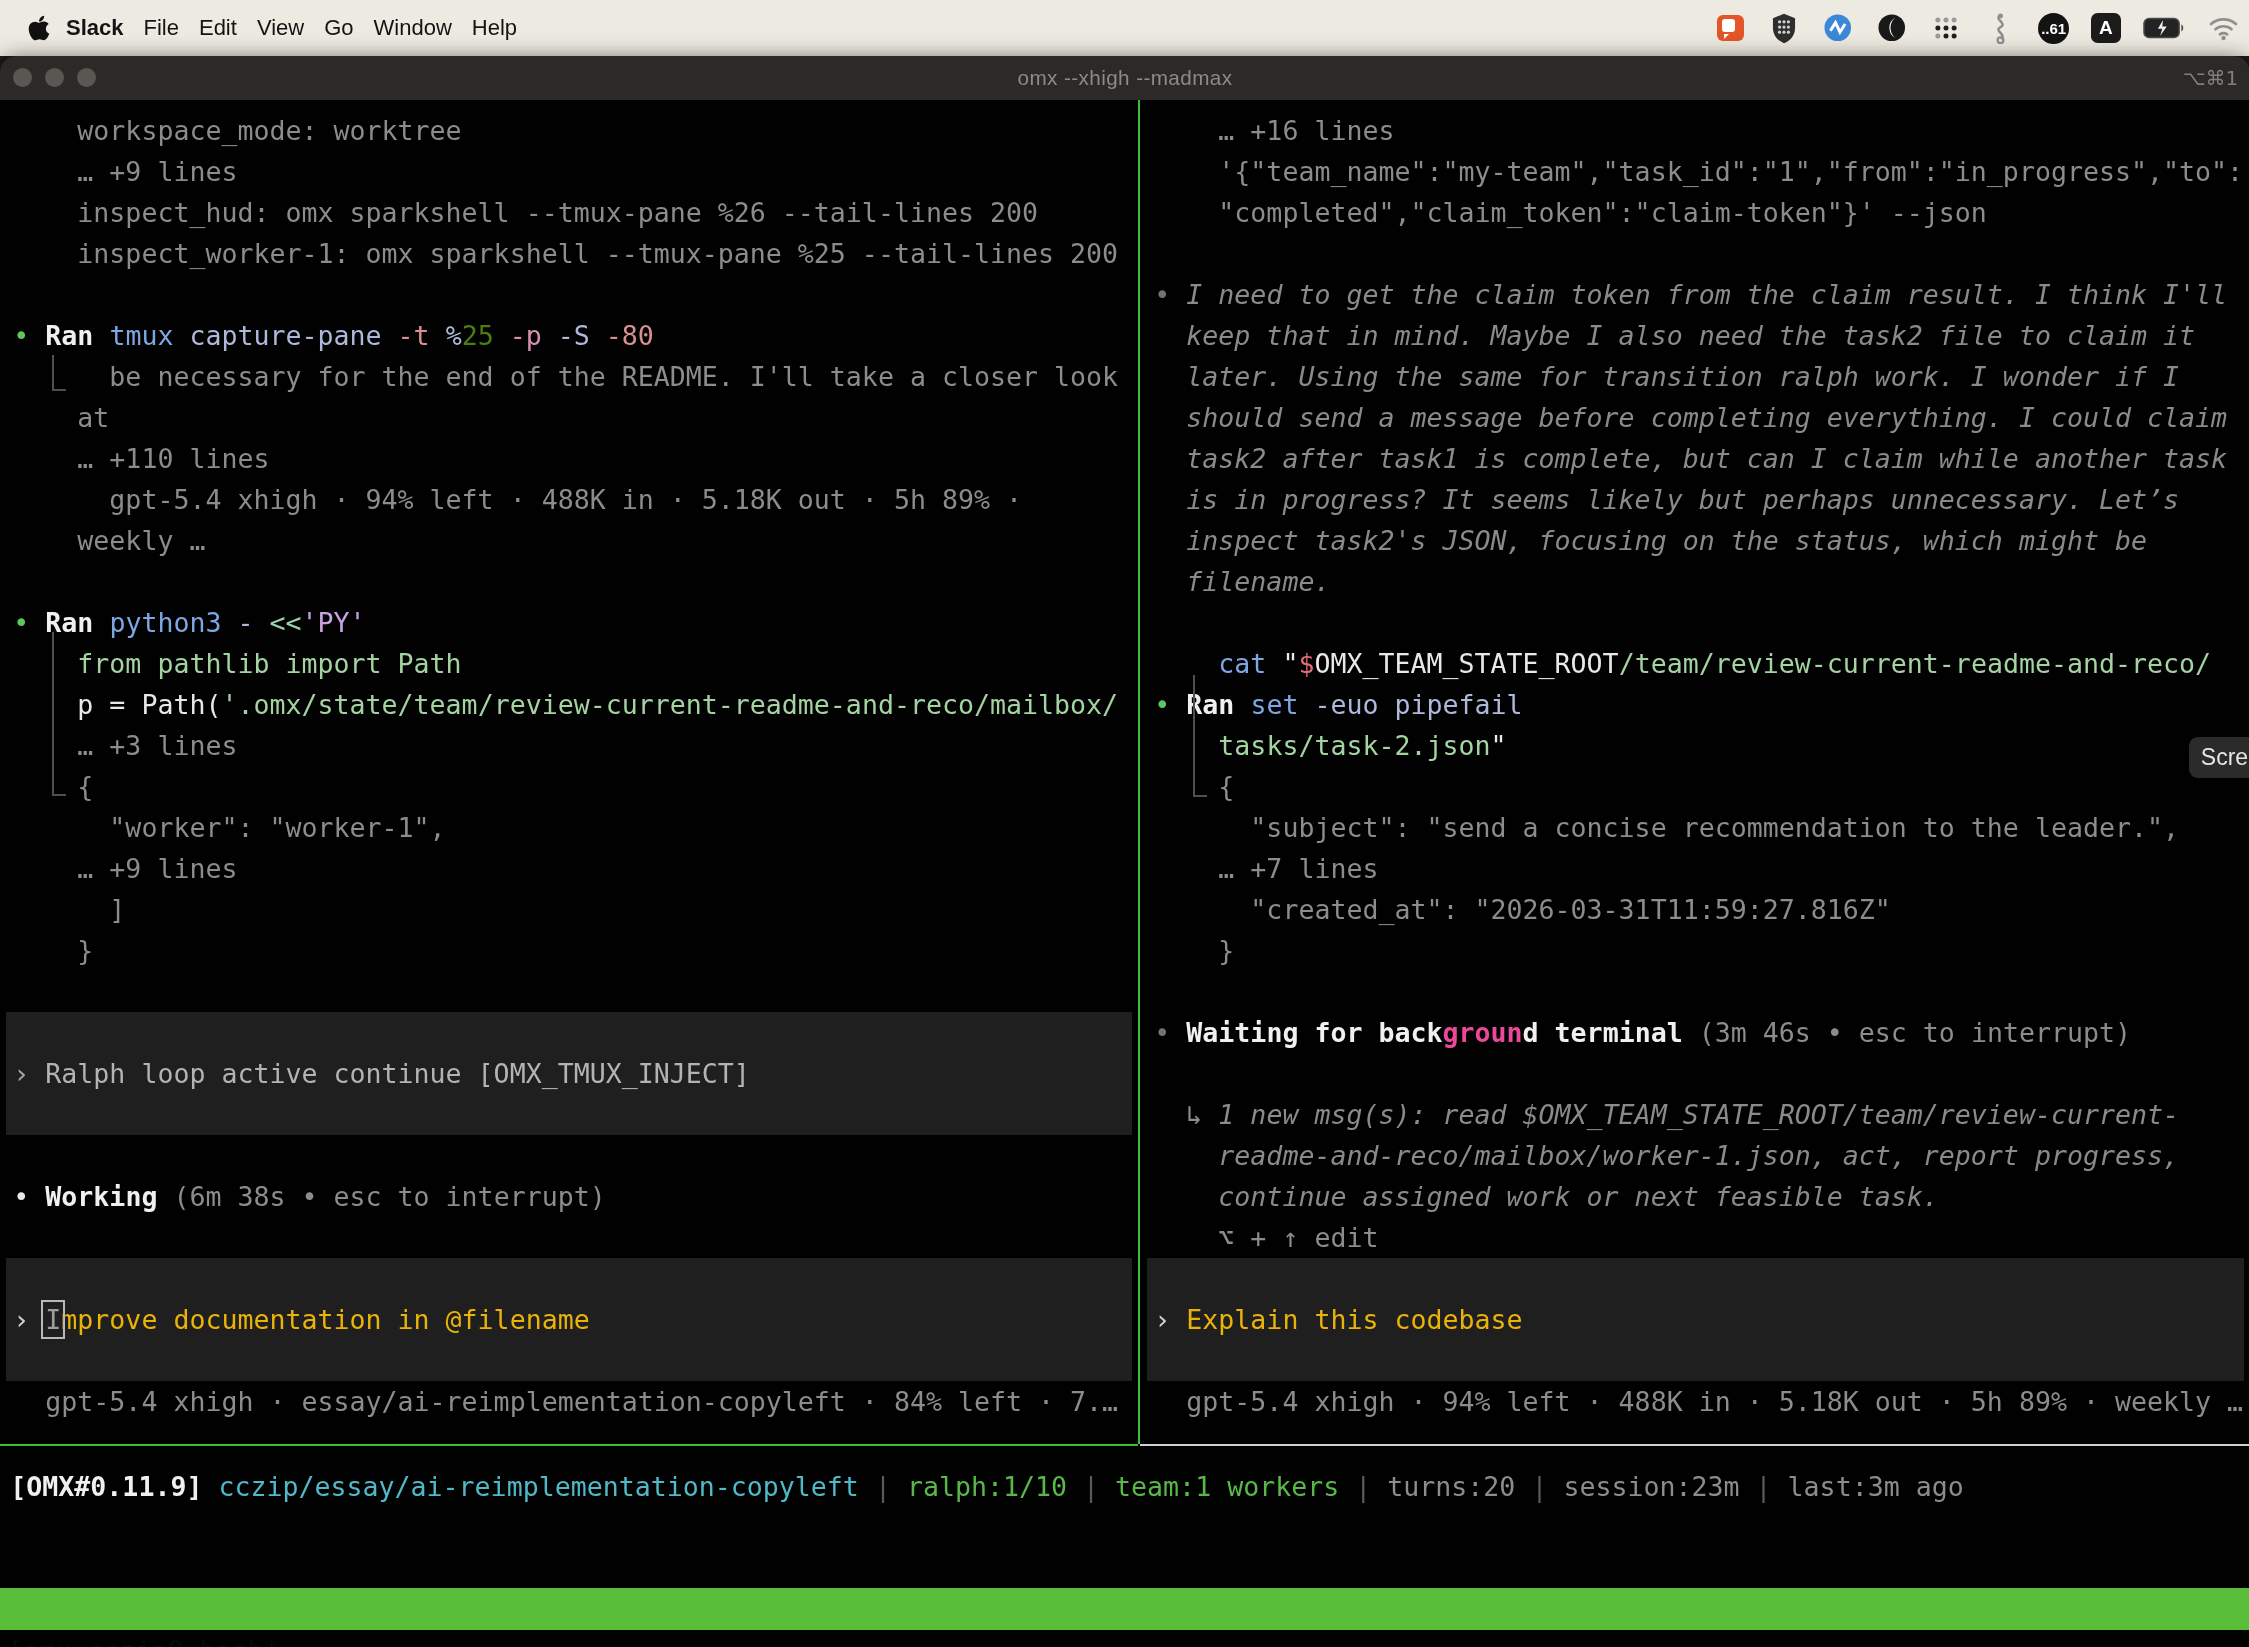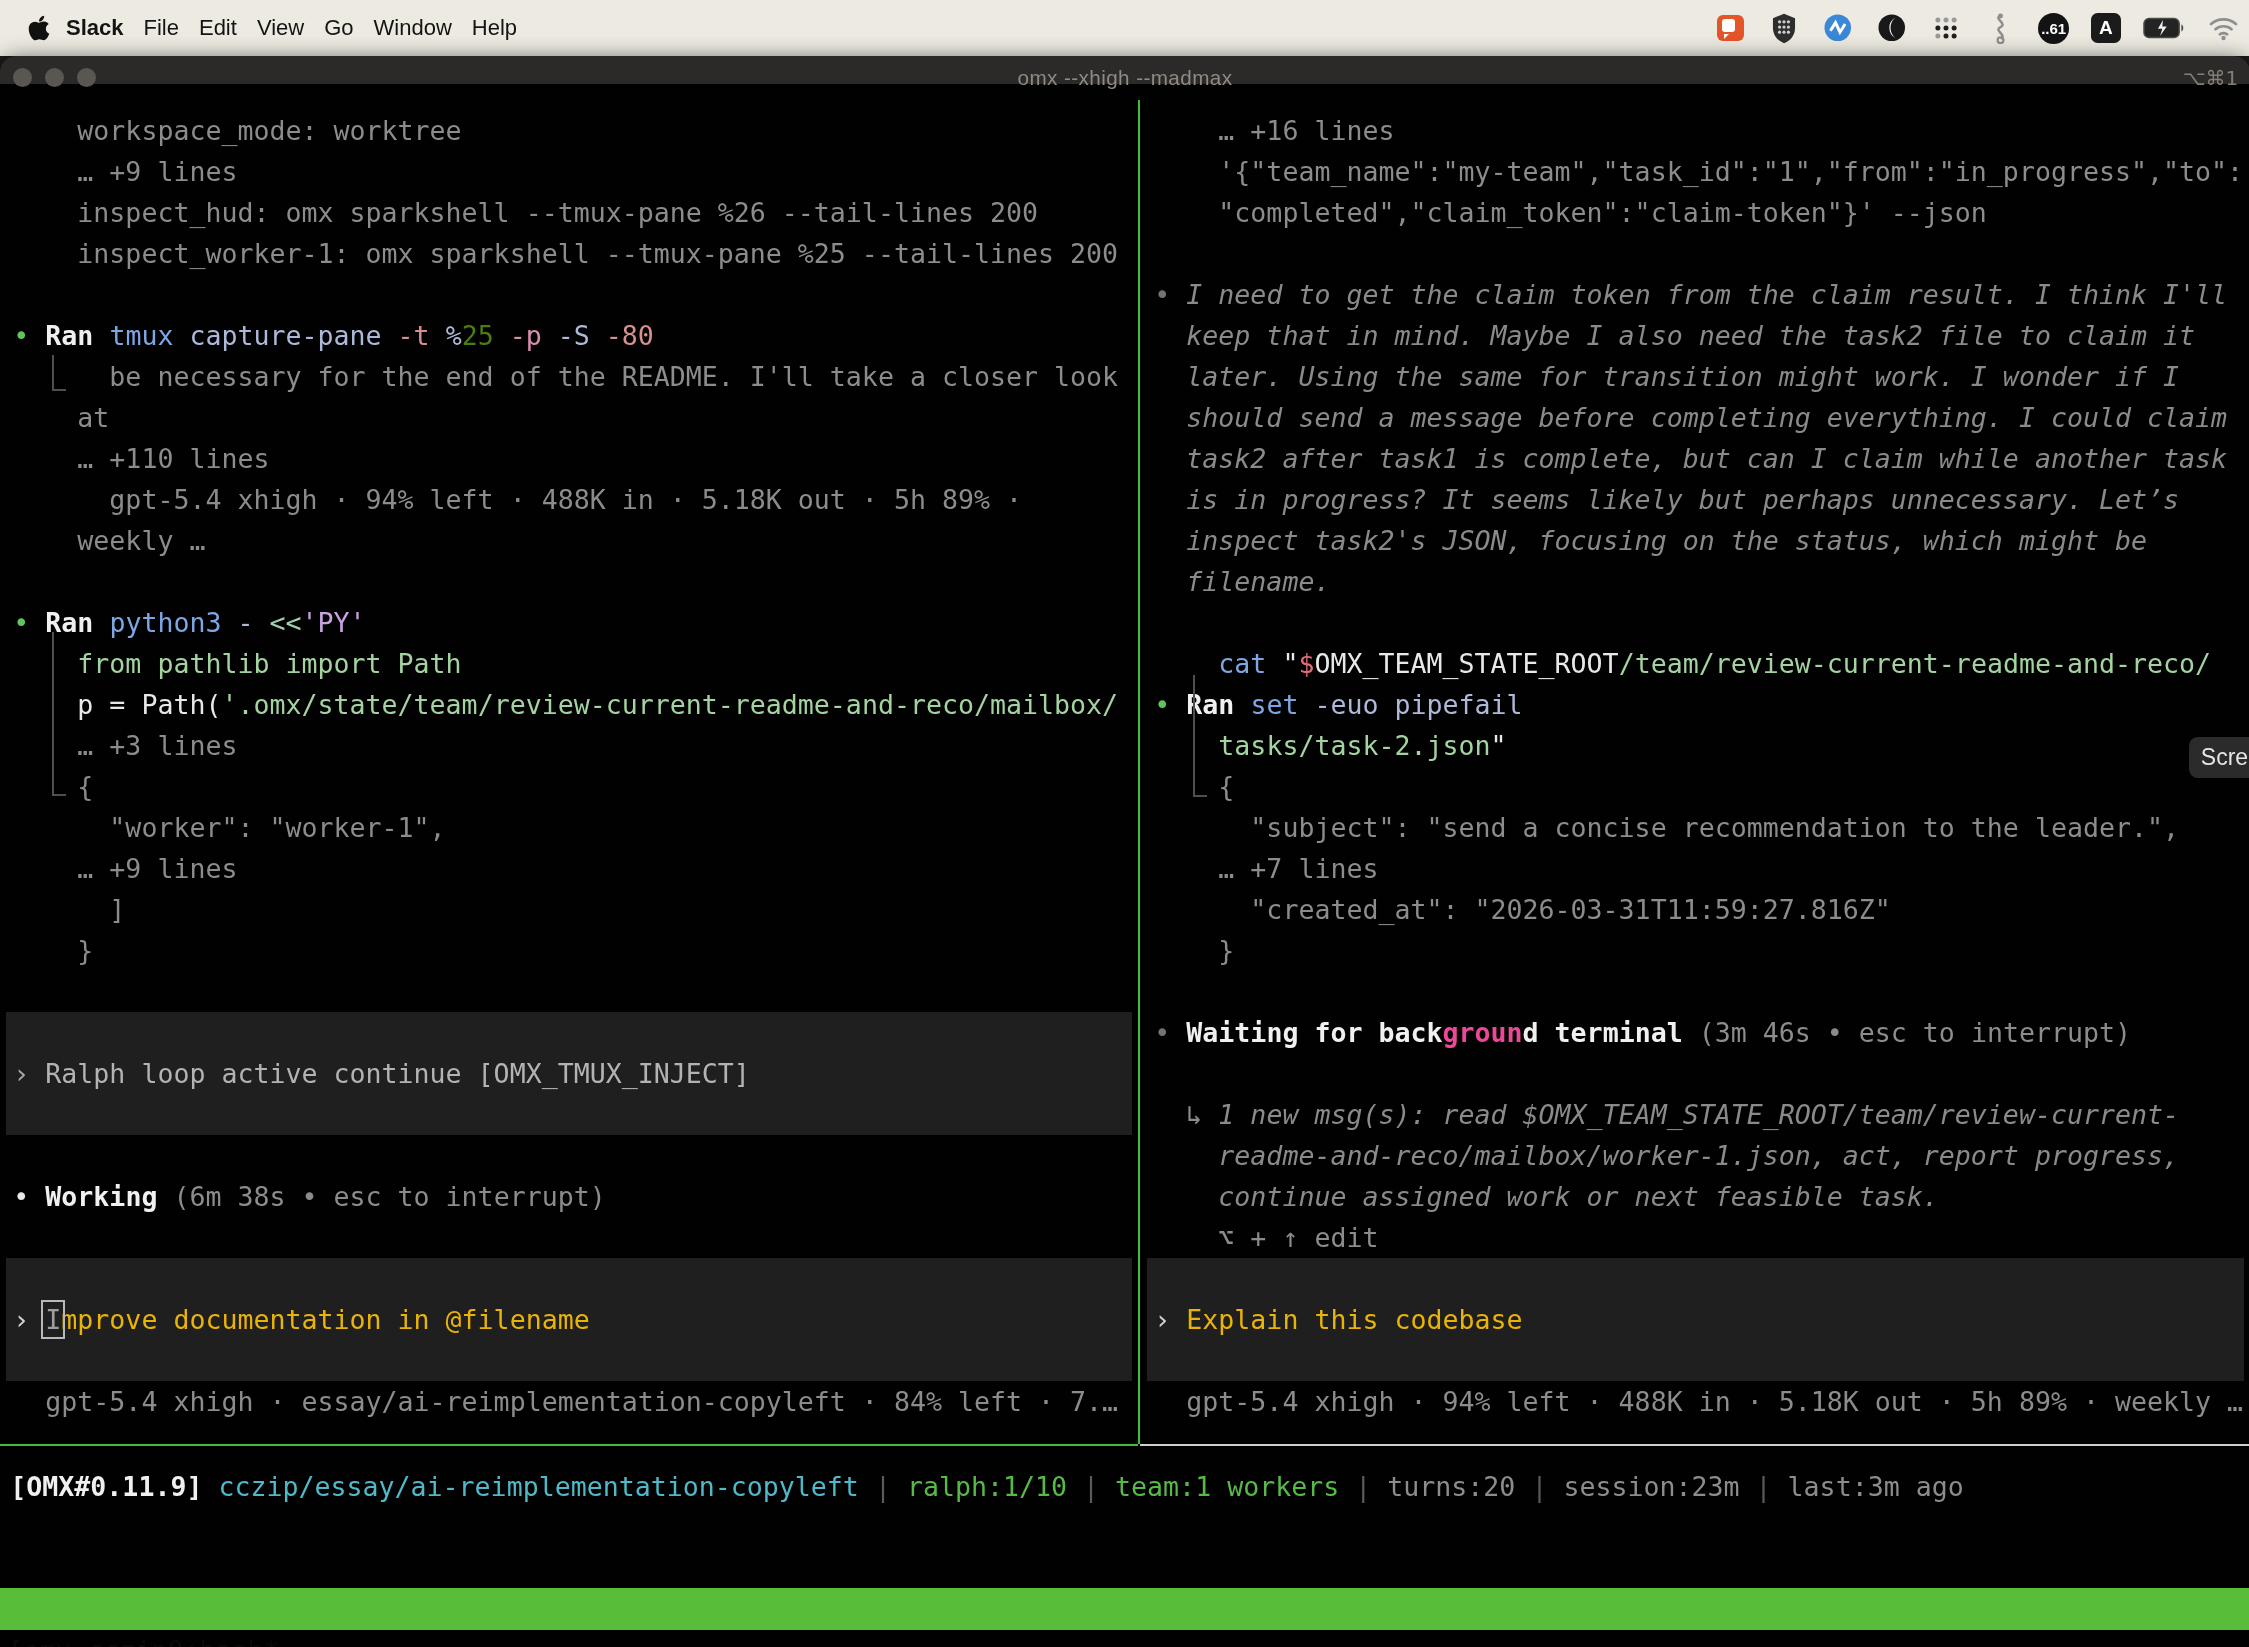--- a/index.html
+++ b/index.html
@@ -24,21 +24,21 @@
   .ic-chat .t{position:absolute;left:6.6px;bottom:2.2px;width:0;height:0;border-left:5.9px solid #fff;border-bottom:5.9px solid transparent;}
   .ic-circle{border-radius:50%;background:#131313;color:#fff;display:flex;align-items:center;justify-content:center;}
   .ic-a{width:29.5px;height:29.5px;border-radius:6.6px;background:#1b1b1b;color:#fff;display:flex;align-items:center;justify-content:center;font-weight:bold;font-size:19px;}
   
   .window{
     position:absolute;left:0;top:56px;width:2250px;height:1591px;
     background:#010101;border-radius:16px 16px 0 0;overflow:hidden;
     box-shadow:0 3px 22px rgba(0,0,0,.6);
   }
   .titlebar{
-    position:absolute;left:0;top:0;width:100%;height:28px;background:#2b2a28;
+    position:absolute;left:0;top:0;width:100%;height:44px;background:#2b2a28;
     font-family:"Liberation Sans","DejaVu Sans",sans-serif;
   }
   .traffic{position:absolute;top:11.8px;left:12.5px;display:flex;gap:13.3px;}
   .traffic .dot{width:19px;height:19px;border-radius:50%;background:#5a5651;}
   .win-title{
     position:absolute;left:0;right:0;top:0;height:44px;display:flex;align-items:center;justify-content:center;
     color:#8f8a83;font-size:20.7px;letter-spacing:0.4px;
   }
   .win-shortcut{position:absolute;right:11.8px;top:0;height:44px;display:flex;align-items:center;color:#837e77;font-size:20px;font-family:"DejaVu Sans",sans-serif;}
   
@@ -242,21 +242,21 @@
       <div class="line"><span class="c-d">  gpt-5.4 xhigh · essay/ai-reimplementation-copyleft · 84% left · 7.…</span></div>
     </div>
   <div class="pane" id="pane-right">
     <div class="lshape" style="left:52px;top:575px;height:120px;"></div>
   <div class="line"><span class="c-d">    … +16 lines</span></div>
       <div class="line"><span class="c-d">    '{"team_name":"my-team","task_id":"1","from":"in_progress","to":</span></div>
       <div class="line"><span class="c-d">    "completed","claim_token":"claim-token"}' --json</span></div>
       <div class="line"></div>
       <div class="line"><span class="c-db">• </span><span class="c-it">I need to get the claim token from the claim result. I think I'll</span></div>
       <div class="line"><span class="c-it">  keep that in mind. Maybe I also need the task2 file to claim it</span></div>
-      <div class="line"><span class="c-it">  later. Using the same for transition might work. I wonder if I</span></div>
+      <div class="line"><span class="c-it">  later. Using the same for transition ralph work. I wonder if I</span></div>
       <div class="line"><span class="c-it">  should send a message before completing everything. I could claim</span></div>
       <div class="line"><span class="c-it">  task2 after task1 is complete, but can I claim while another task</span></div>
       <div class="line"><span class="c-it">  is in progress? It seems likely but perhaps unnecessary. Let’s</span></div>
       <div class="line"><span class="c-it">  inspect task2's JSON, focusing on the status, which might be</span></div>
       <div class="line"><span class="c-it">  filename.</span></div>
       <div class="line"></div>
       <div class="line"><span class="c-d">    </span><span class="c-bl">cat </span><span class="c-w">"</span><span class="c-rd">$</span><span class="c-w">OMX_TEAM_STATE_ROOT</span><span class="c-gn">/team/review-current-readme-and-reco/</span></div>
       <div class="line"><span class="c-gb">• </span><span class="c-bw">Ran </span><span class="c-bl">set </span><span class="c-pe">-euo pipefail</span></div>
       <div class="line"><span class="c-d">    </span><span class="c-gn">tasks/task-2.json</span><span class="c-w">"</span></div>
       <div class="line"><span class="c-d">    {</span></div>

